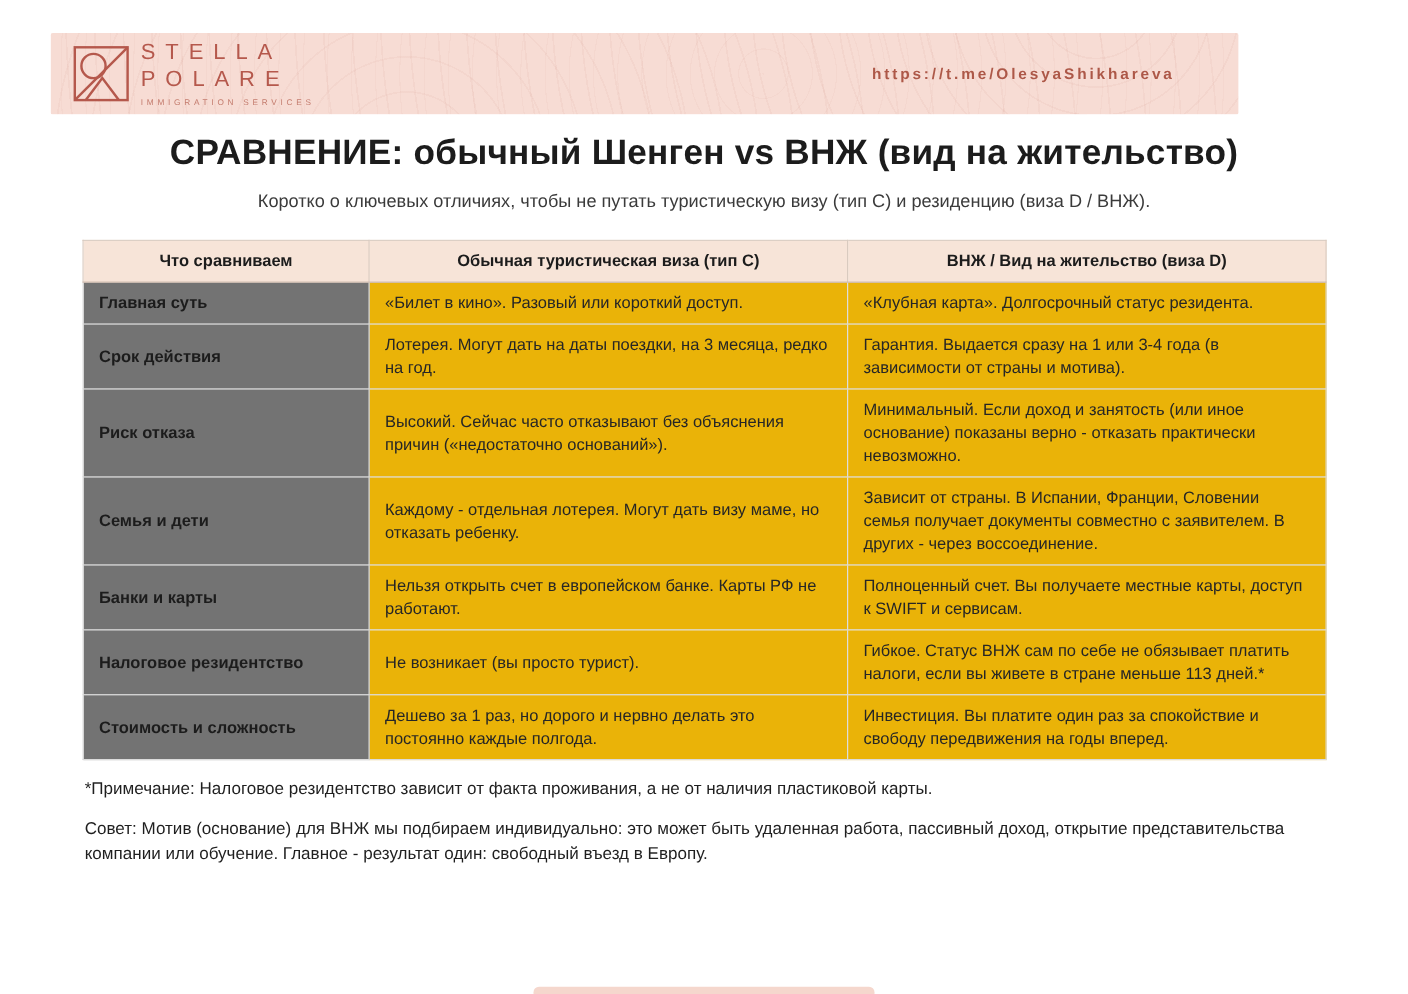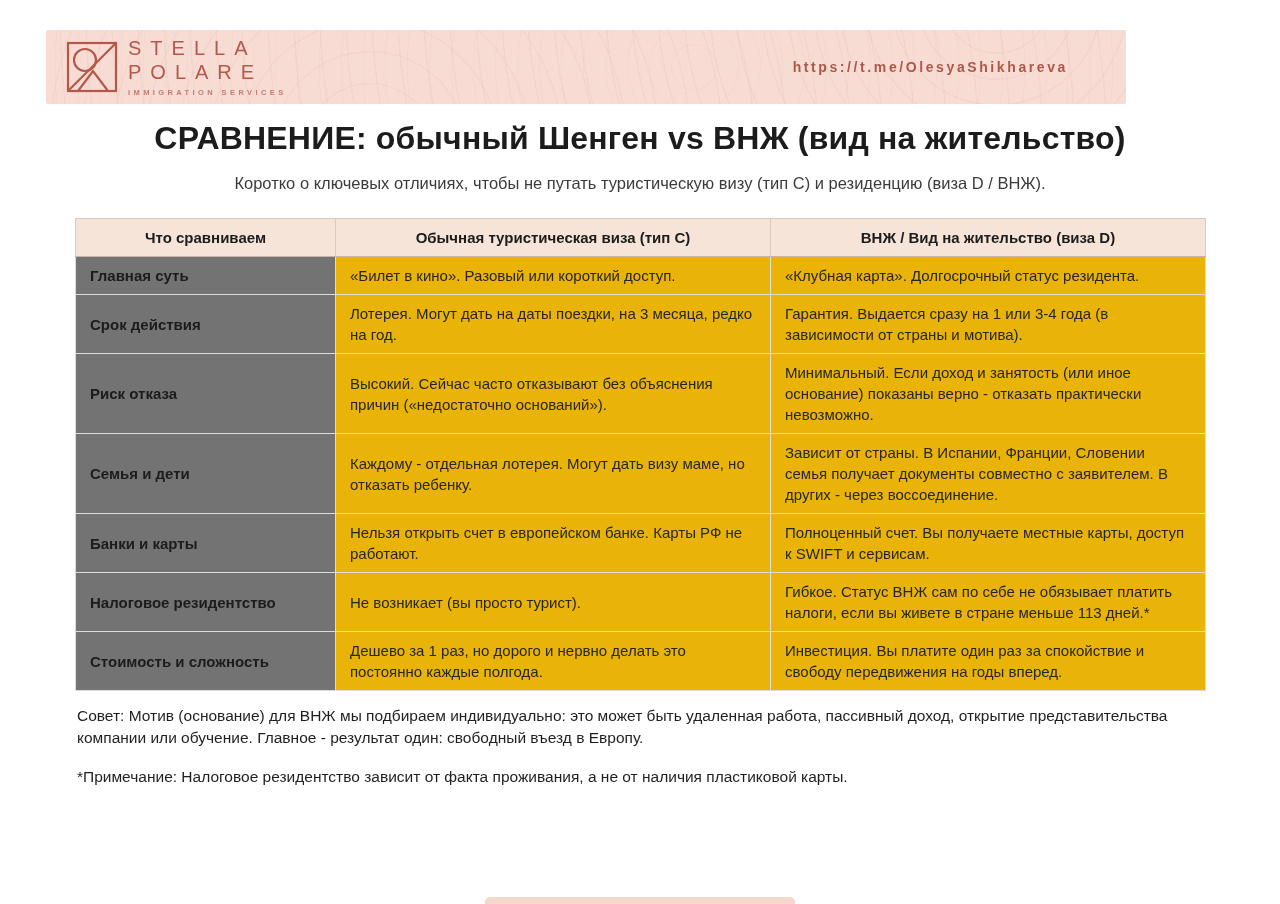--- a/index.html
+++ b/index.html
@@ -14,21 +14,21 @@
       repeating-radial-gradient(circle at 88% -40%, rgba(178,92,76,0.055) 0 1.5px, transparent 1.5px 26px),
       repeating-radial-gradient(circle at 30% 160%, rgba(178,92,76,0.05) 0 1.5px, transparent 1.5px 32px),
       repeating-radial-gradient(circle at 60% 50%, rgba(178,92,76,0.04) 0 1px, transparent 1px 22px);
     border-radius:2px;
     display:flex; align-items:center; justify-content:space-between;
   }
   .logo-wrap { display:flex; align-items:center; gap:10px; margin-left:20px; }
   .logo-mark { width:52px; height:52px; }
   .logo-text { color:#b5584c; }
   .logo-line { font-size:20px; letter-spacing:9px; font-weight:400; line-height:1.18; }
-  .logo-sub { font-size:7.5px; letter-spacing:3.4px; margin-top:4px; font-weight:700; color:#c47c6e; }
+  .logo-sub { font-size:7.5px; letter-spacing:3.4px; margin-top:4px; font-weight:400; color:#c47c6e; }
   .band-link {
     margin-right:58px; color:#ad5848; font-size:14px; font-weight:700; letter-spacing:2.6px;
     text-decoration:none;
   }
 
   
   .page-title {
     margin-top:16px; text-align:center; font-size:32px; font-weight:700; color:#1c1c1c;
     letter-spacing:0.2px;
   }
@@ -140,17 +140,17 @@
         <td>Гибкое. Статус ВНЖ сам по себе не обязывает платить налоги, если вы живете в стране меньше 113 дней.*</td>
       </tr>
       <tr>
         <td class="rowlabel">Стоимость и сложность</td>
         <td>Дешево за 1 раз, но дорого и нервно делать это постоянно каждые полгода.</td>
         <td>Инвестиция. Вы платите один раз за спокойствие и свободу передвижения на годы вперед.</td>
       </tr>
     </tbody>
   </table>
 
+  <div class="note first">*Примечание: Налоговое резидентство зависит от факта проживания, а не от наличия пластиковой карты.</div>
   <div class="note">Совет: Мотив (основание) для ВНЖ мы подбираем индивидуально: это может быть удаленная работа, пассивный доход, открытие представительства компании или обучение. Главное - результат один: свободный въезд в Европу.</div>
-  <div class="note first">*Примечание: Налоговое резидентство зависит от факта проживания, а не от наличия пластиковой карты.</div>
 
   <div class="bottom-band"></div>
 </div>
 
 </body></html>

